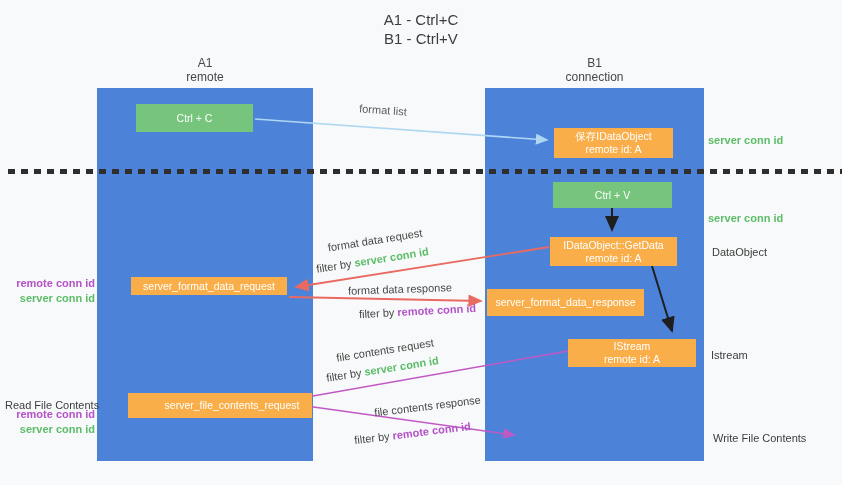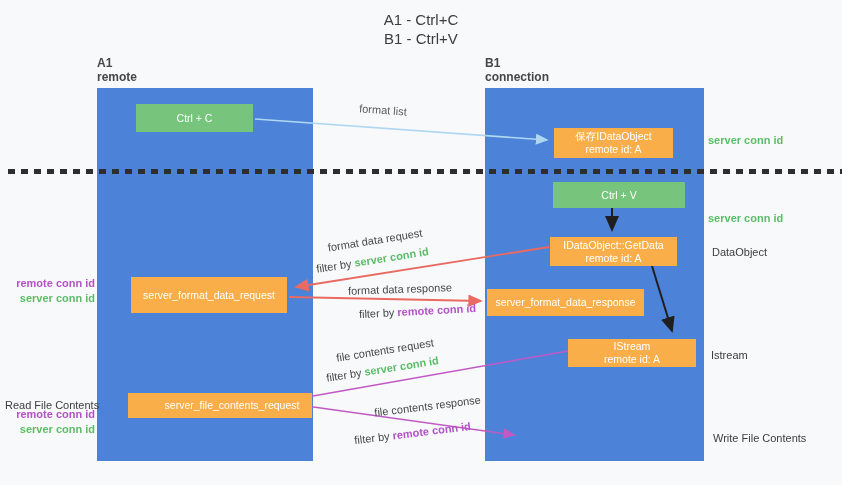--- a/index.html
+++ b/index.html
@@ -8,21 +8,21 @@
     --arrow-red:#e96a60; --arrow-magenta:#c159c5; --arrow-blue:#aed7f2; --arrow-black:#1f1f1f;
   }
   html,body{margin:0;padding:0;}
   .canvas{
     position:relative; width:842px; height:485px; background:#f8f9fa;
     font-family:"Liberation Sans", sans-serif; overflow:hidden;
     border-bottom:2px solid #dce7f5;
   }
   .abs{position:absolute;}
   .title{left:0;right:0;top:10px;text-align:center;font-size:15px;color:#3d3d3d;line-height:19px;z-index:5;}
-  .col-header{text-align:left;font-size:12px;color:#474747;line-height:14px;z-index:5;font-weight:bold;}
+  .col-header{text-align:center;font-size:12px;color:#474747;line-height:14px;z-index:5;}
   .lifeline{top:88px;height:373px;background:var(--column-blue);z-index:1;}
   .dash-line{left:8px;right:0;top:169px;height:5px;z-index:2;
     background:repeating-linear-gradient(90deg,#2e2e2e 0 7px,transparent 7px 13px);}
   svg.arrows{left:0;top:0;z-index:2;}
   .node{display:flex;flex-direction:column;align-items:center;justify-content:center;
     color:#fff;font-size:10.5px;line-height:13px;text-align:center;white-space:nowrap;z-index:3;}
   .node.green{background:var(--box-green);}
   .node.orange{background:var(--box-orange);text-align:center;}
   .side-label{font-size:11px;color:#3d3d3d;white-space:nowrap;z-index:4;}
   .side-label.green{color:var(--text-green);font-weight:bold;}
@@ -90,30 +90,30 @@
 
   <div class="abs node green" style="left:136px;top:104px;width:117px;height:28px;">
     <div>Ctrl + C</div>
   </div>
 
   <div class="abs node orange" style="left:554px;top:128px;width:119px;height:30px;">
     <div>保存IDataObject</div>
     <div>remote id: A</div>
   </div>
 
-  <div class="abs node green" style="left:553px;top:182px;width:132px;height:26px;">
+  <div class="abs node green" style="left:553px;top:182px;width:119px;height:26px;">
     <div>Ctrl + V</div>
   </div>
 
   <div class="abs node orange" style="left:550px;top:237px;width:127px;height:29px;">
     <div>IDataObject::GetData</div>
     <div>remote id: A</div>
   </div>
 
-  <div class="abs node orange" style="left:131px;top:277px;width:156px;height:36px;">
+  <div class="abs node orange" style="left:131px;top:277px;width:156px;height:18px;">
     <div>server_format_data_request</div>
   </div>
 
   <div class="abs node orange" style="left:487px;top:289px;width:157px;height:27px;">
     <div>server_format_data_response</div>
   </div>
 
   <div class="abs node orange" style="left:568px;top:339px;width:128px;height:28px;">
     <div>IStream</div>
     <div>remote id: A</div>

